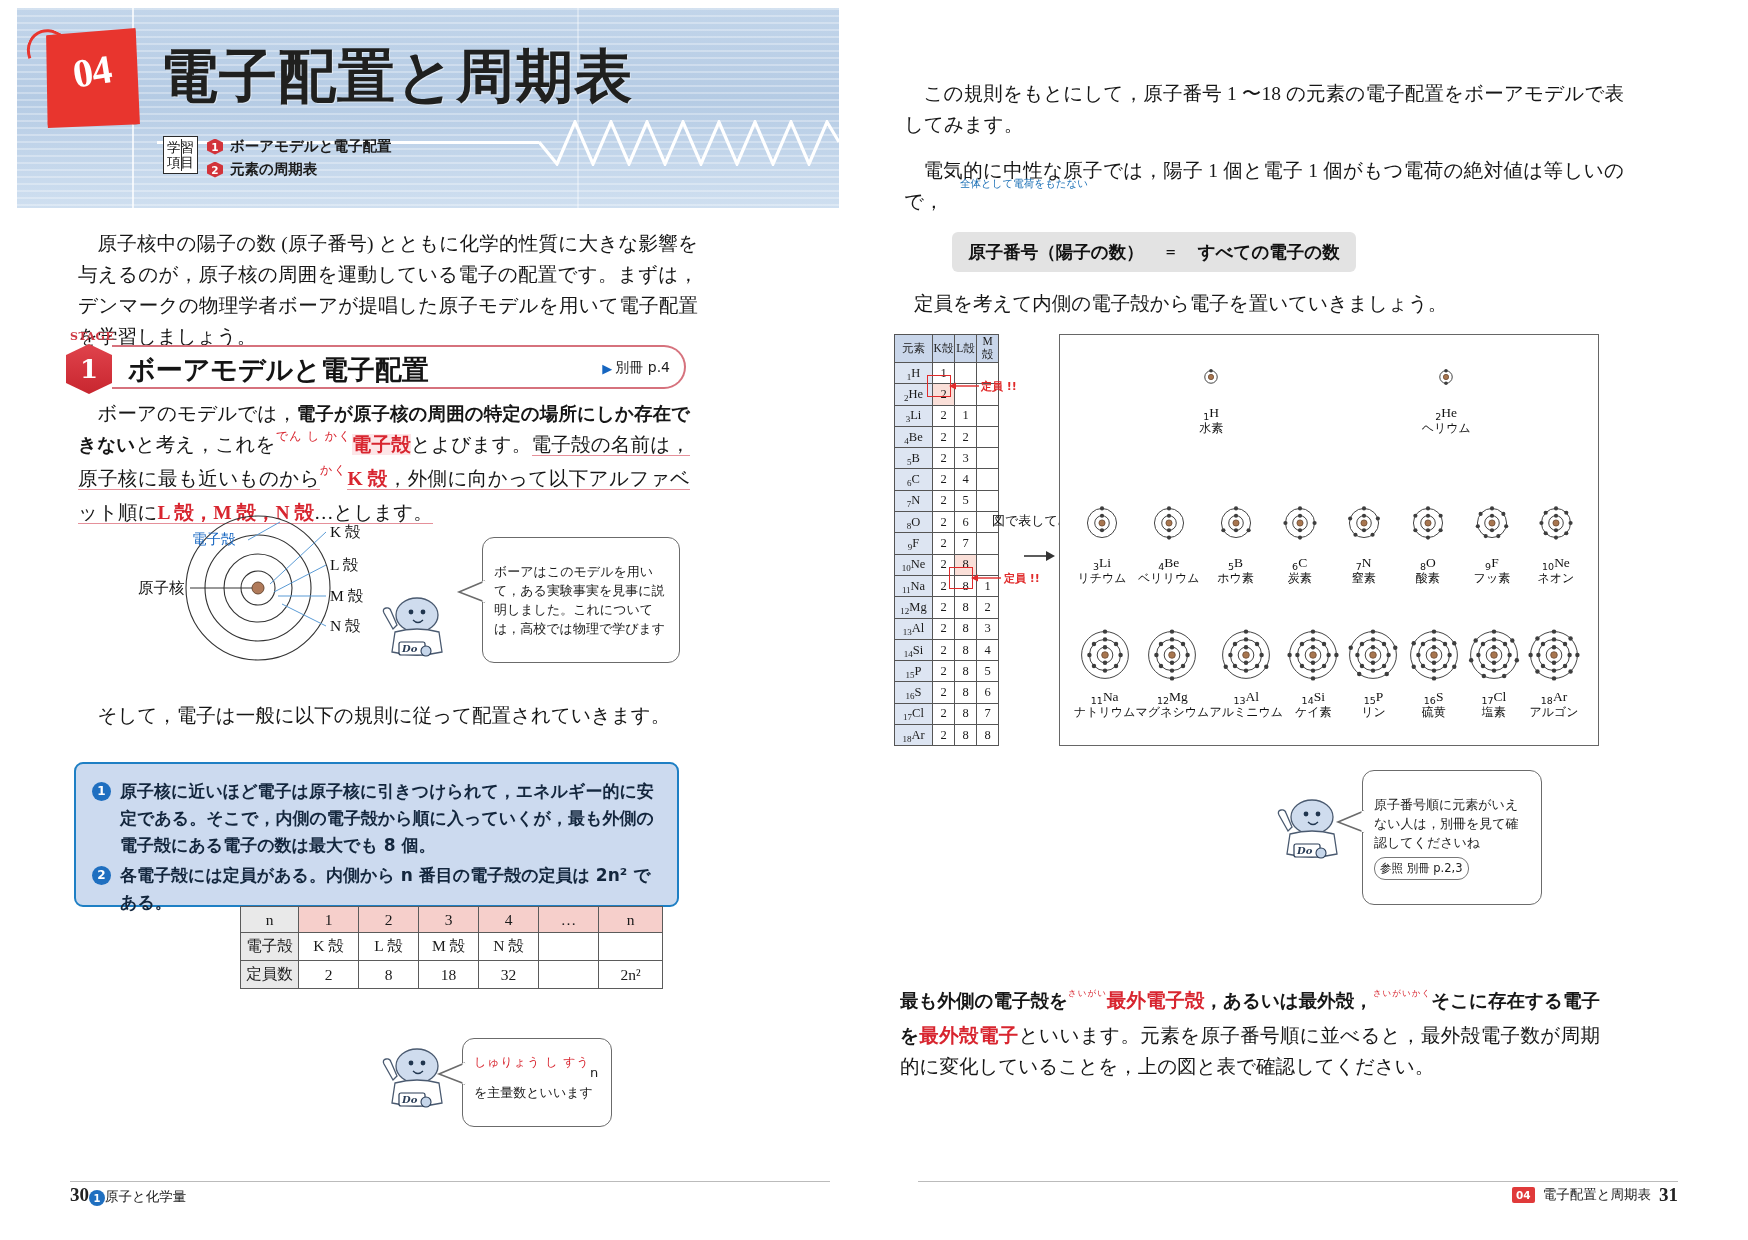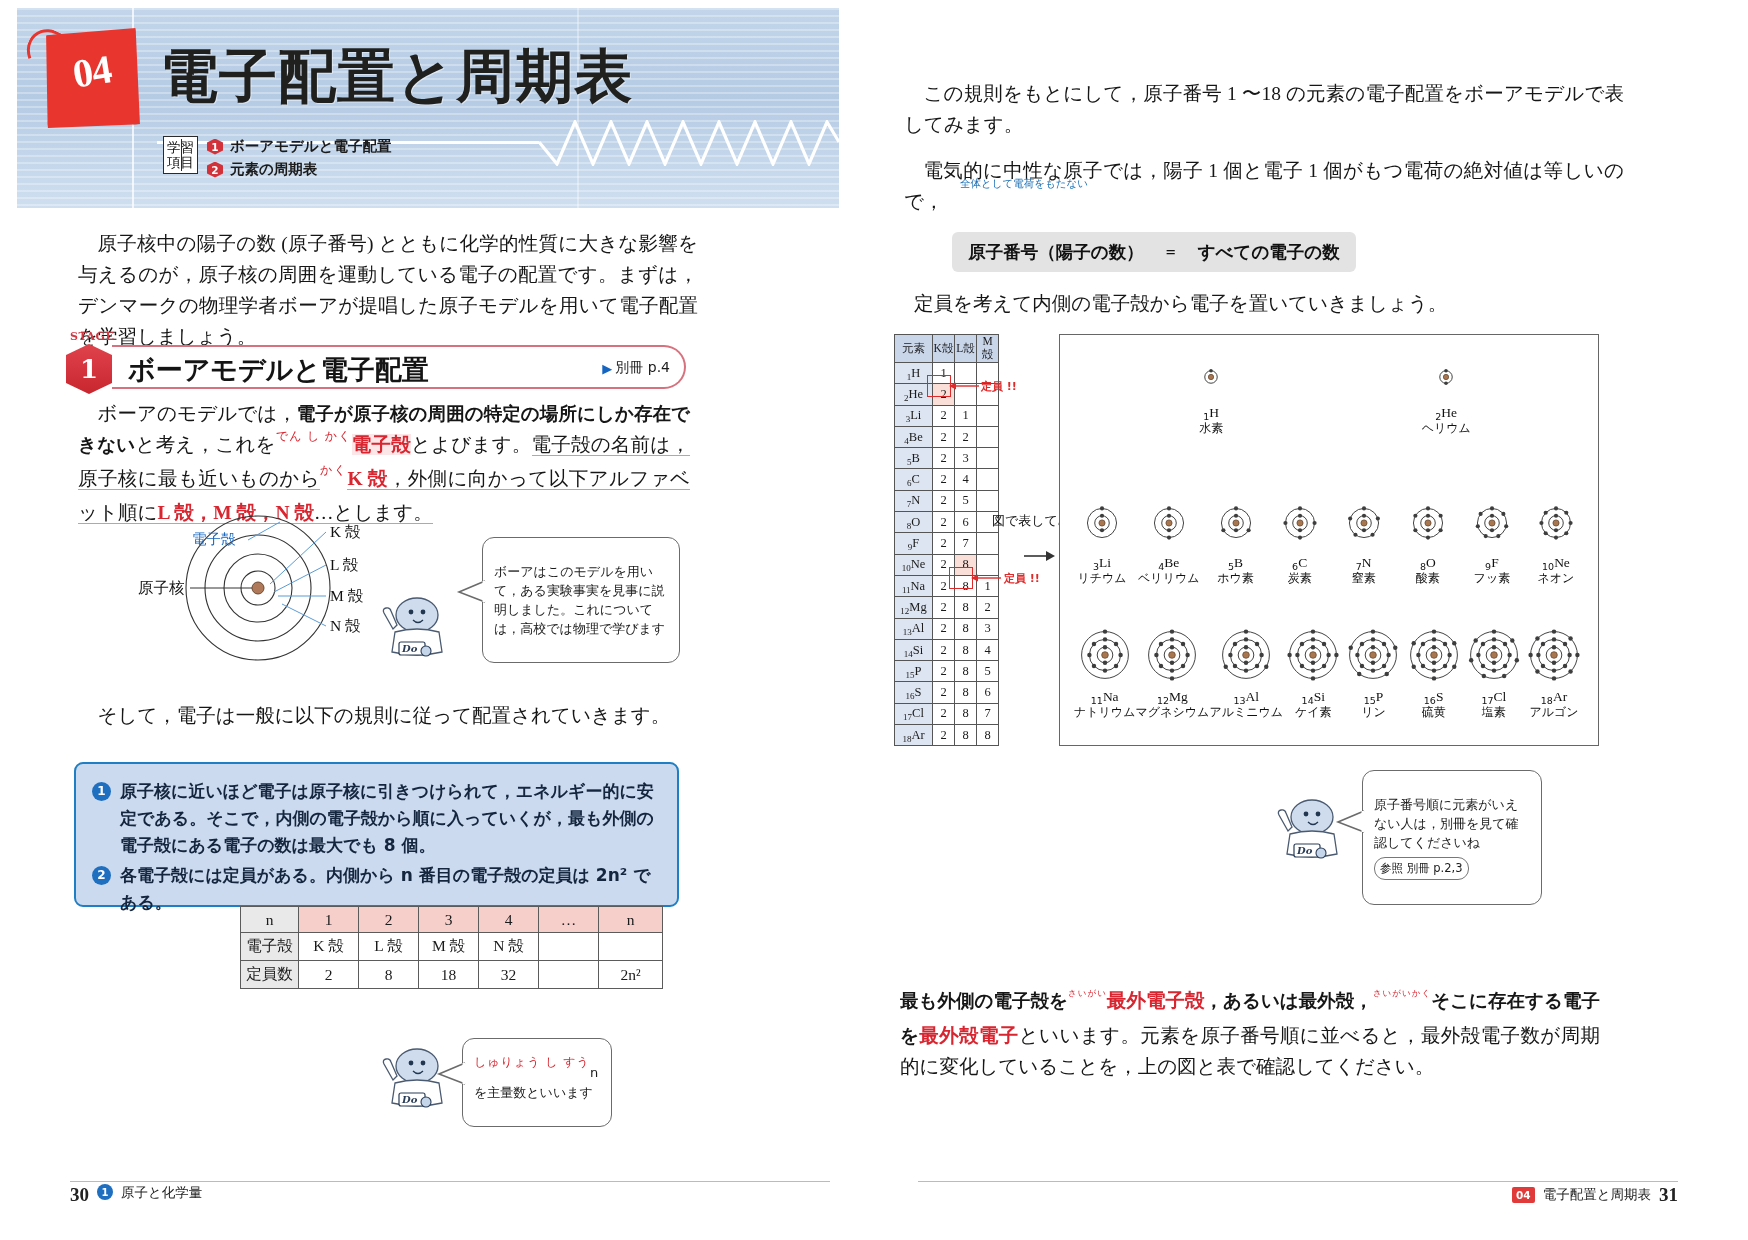--- a/index.html
+++ b/index.html
@@ -186,21 +186,21 @@
     border:1px solid #5b5b5b; padding:3px 0; text-align:center;
     height:26px; background:#fff; font-weight:normal;
   }
   .ptable tr:first-child th { background:#f6cfcb; }
   .ptable tr:first-child th.hd0 { background:#e9e9e9; }
   .ptable td.hd0 { background:#e9e9e9; }
   .w-n { width:58px; } .w-c { width:60px; } .w-last { width:64px; }
 
   
   .foot-left {
-    position:absolute; left:70px; bottom:34px; display:flex; align-items:flex-start; gap:8px;
+    position:absolute; left:70px; bottom:34px; display:flex; align-items:flex-end; 
     font-family:"DejaVu Sans","Liberation Sans",sans-serif;
   }
   .foot-pg { font-family:"Liberation Serif",serif; font-size:19px; font-weight:bold; color:#222; }
   .foot-chip {
     width:16px;height:16px;border-radius:50%;background:#1f6fc0;color:#fff;
     font-size:10px;display:flex;align-items:center;justify-content:center;font-weight:bold;
   }
   .foot-txt { font-size:13.5px; color:#1b1b1b; }
   .foot-rule { position:absolute; left:70px; bottom:58px; width:760px; height:1px; background:#bbb; }
 

